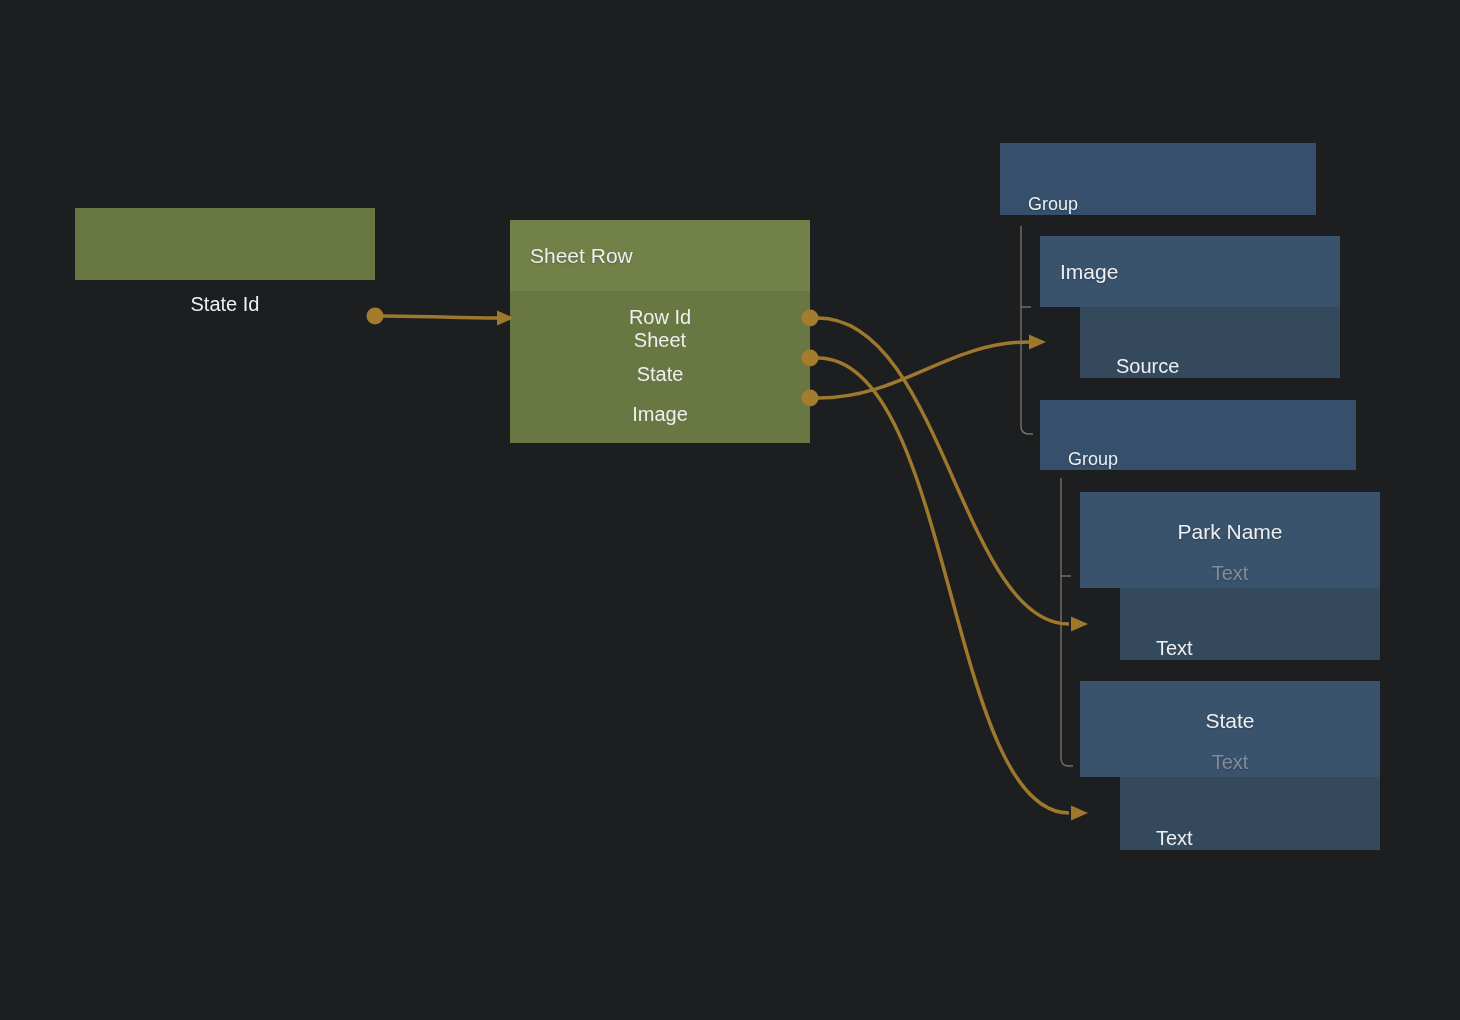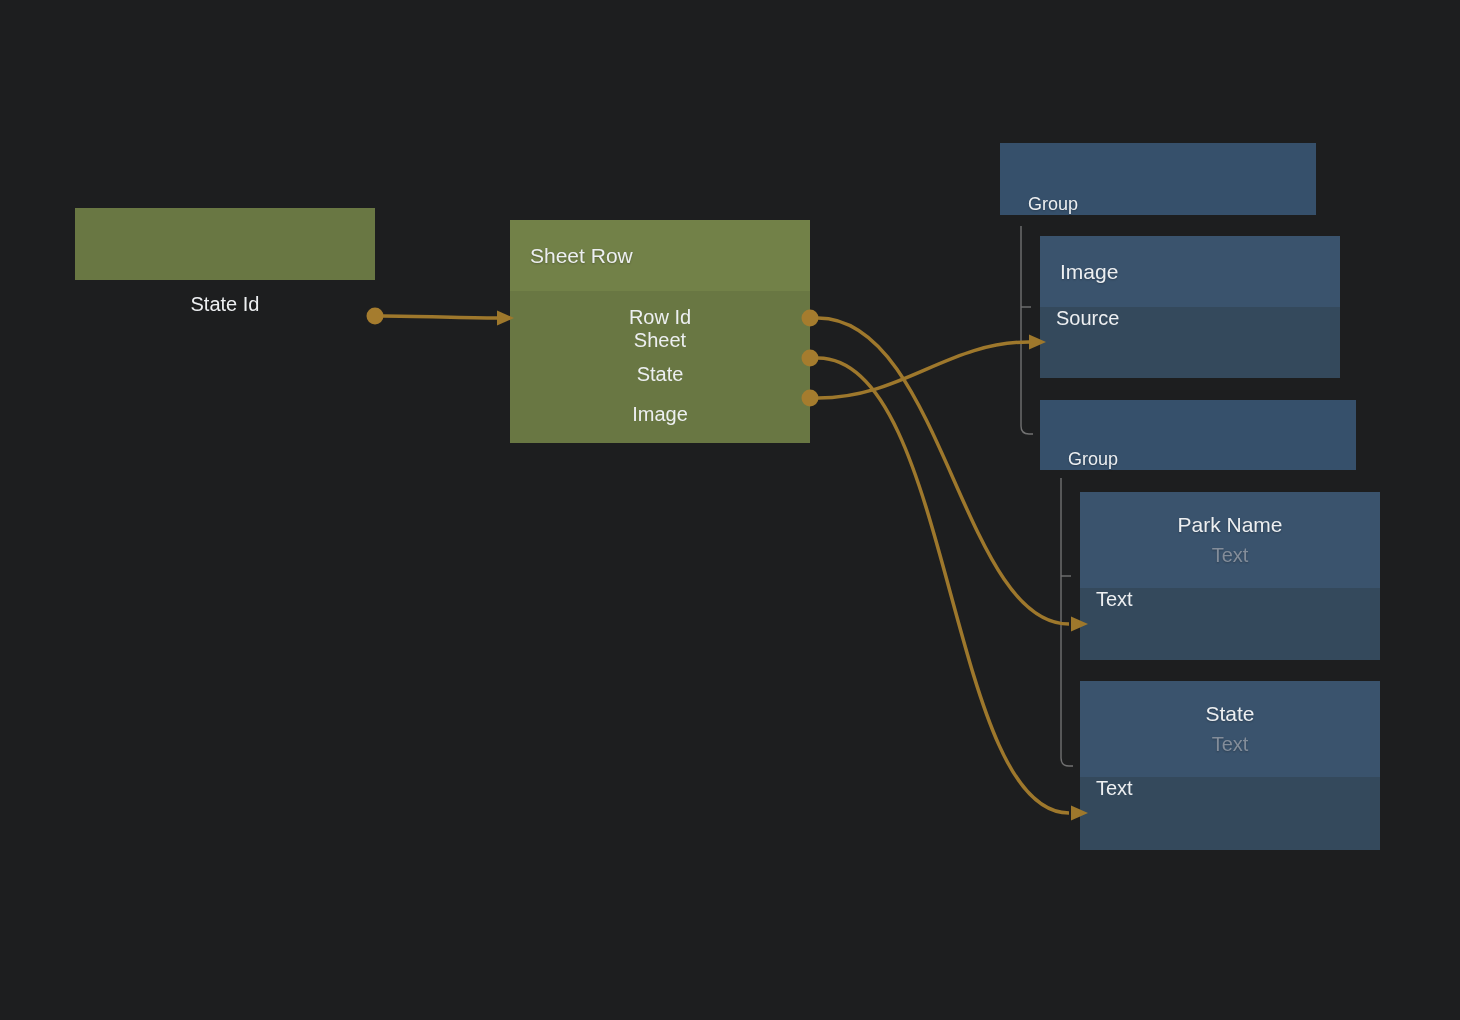--- a/index.html
+++ b/index.html
@@ -48,27 +48,27 @@
 
   .port-line{
     position:absolute;left:0;right:0;height:40px;
     display:flex;align-items:center;justify-content:space-between;
     padding:0 32px;
     font-size:20px;color:var(--text-primary);flex-direction:column;
   }
   .port-line .spacer{flex:1;}
 
   .node-row{
-    display:flex;align-items:flex-start;
-    padding:0 16px;height:71px;
-    font-size:20px;color:var(--text-primary);
+    display:flex;align-items:flex-end;
+    padding:0 36px;height:71px;
+    font-size:20px;color:var(--text-primary);margin-left:40px;
   }
   .two-line-header{
-    height:96px;display:flex;flex-direction:column;justify-content:center;
-    padding:0 20px;line-height:30px;
+    height:96px;display:flex;flex-direction:column;justify-content:flex-end;
+    padding:0 20px;line-height:30px;gap:11px;
   }
   .two-line-header .hdr-title{font-size:21px;color:var(--text-primary);text-shadow:0 1px 2px rgba(0,0,0,.25);}
   .two-line-header .hdr-subtitle{font-size:20px;color:var(--text-muted);}
 
   .wire-path{stroke:var(--wire);stroke-width:3.5;fill:none;}
   .tree-path{stroke:var(--tree-line);stroke-width:1.4;fill:none;}
   .port-dot{fill:var(--dot);}
   .arrow-head{fill:var(--wire);}
 </style>
 </head>

